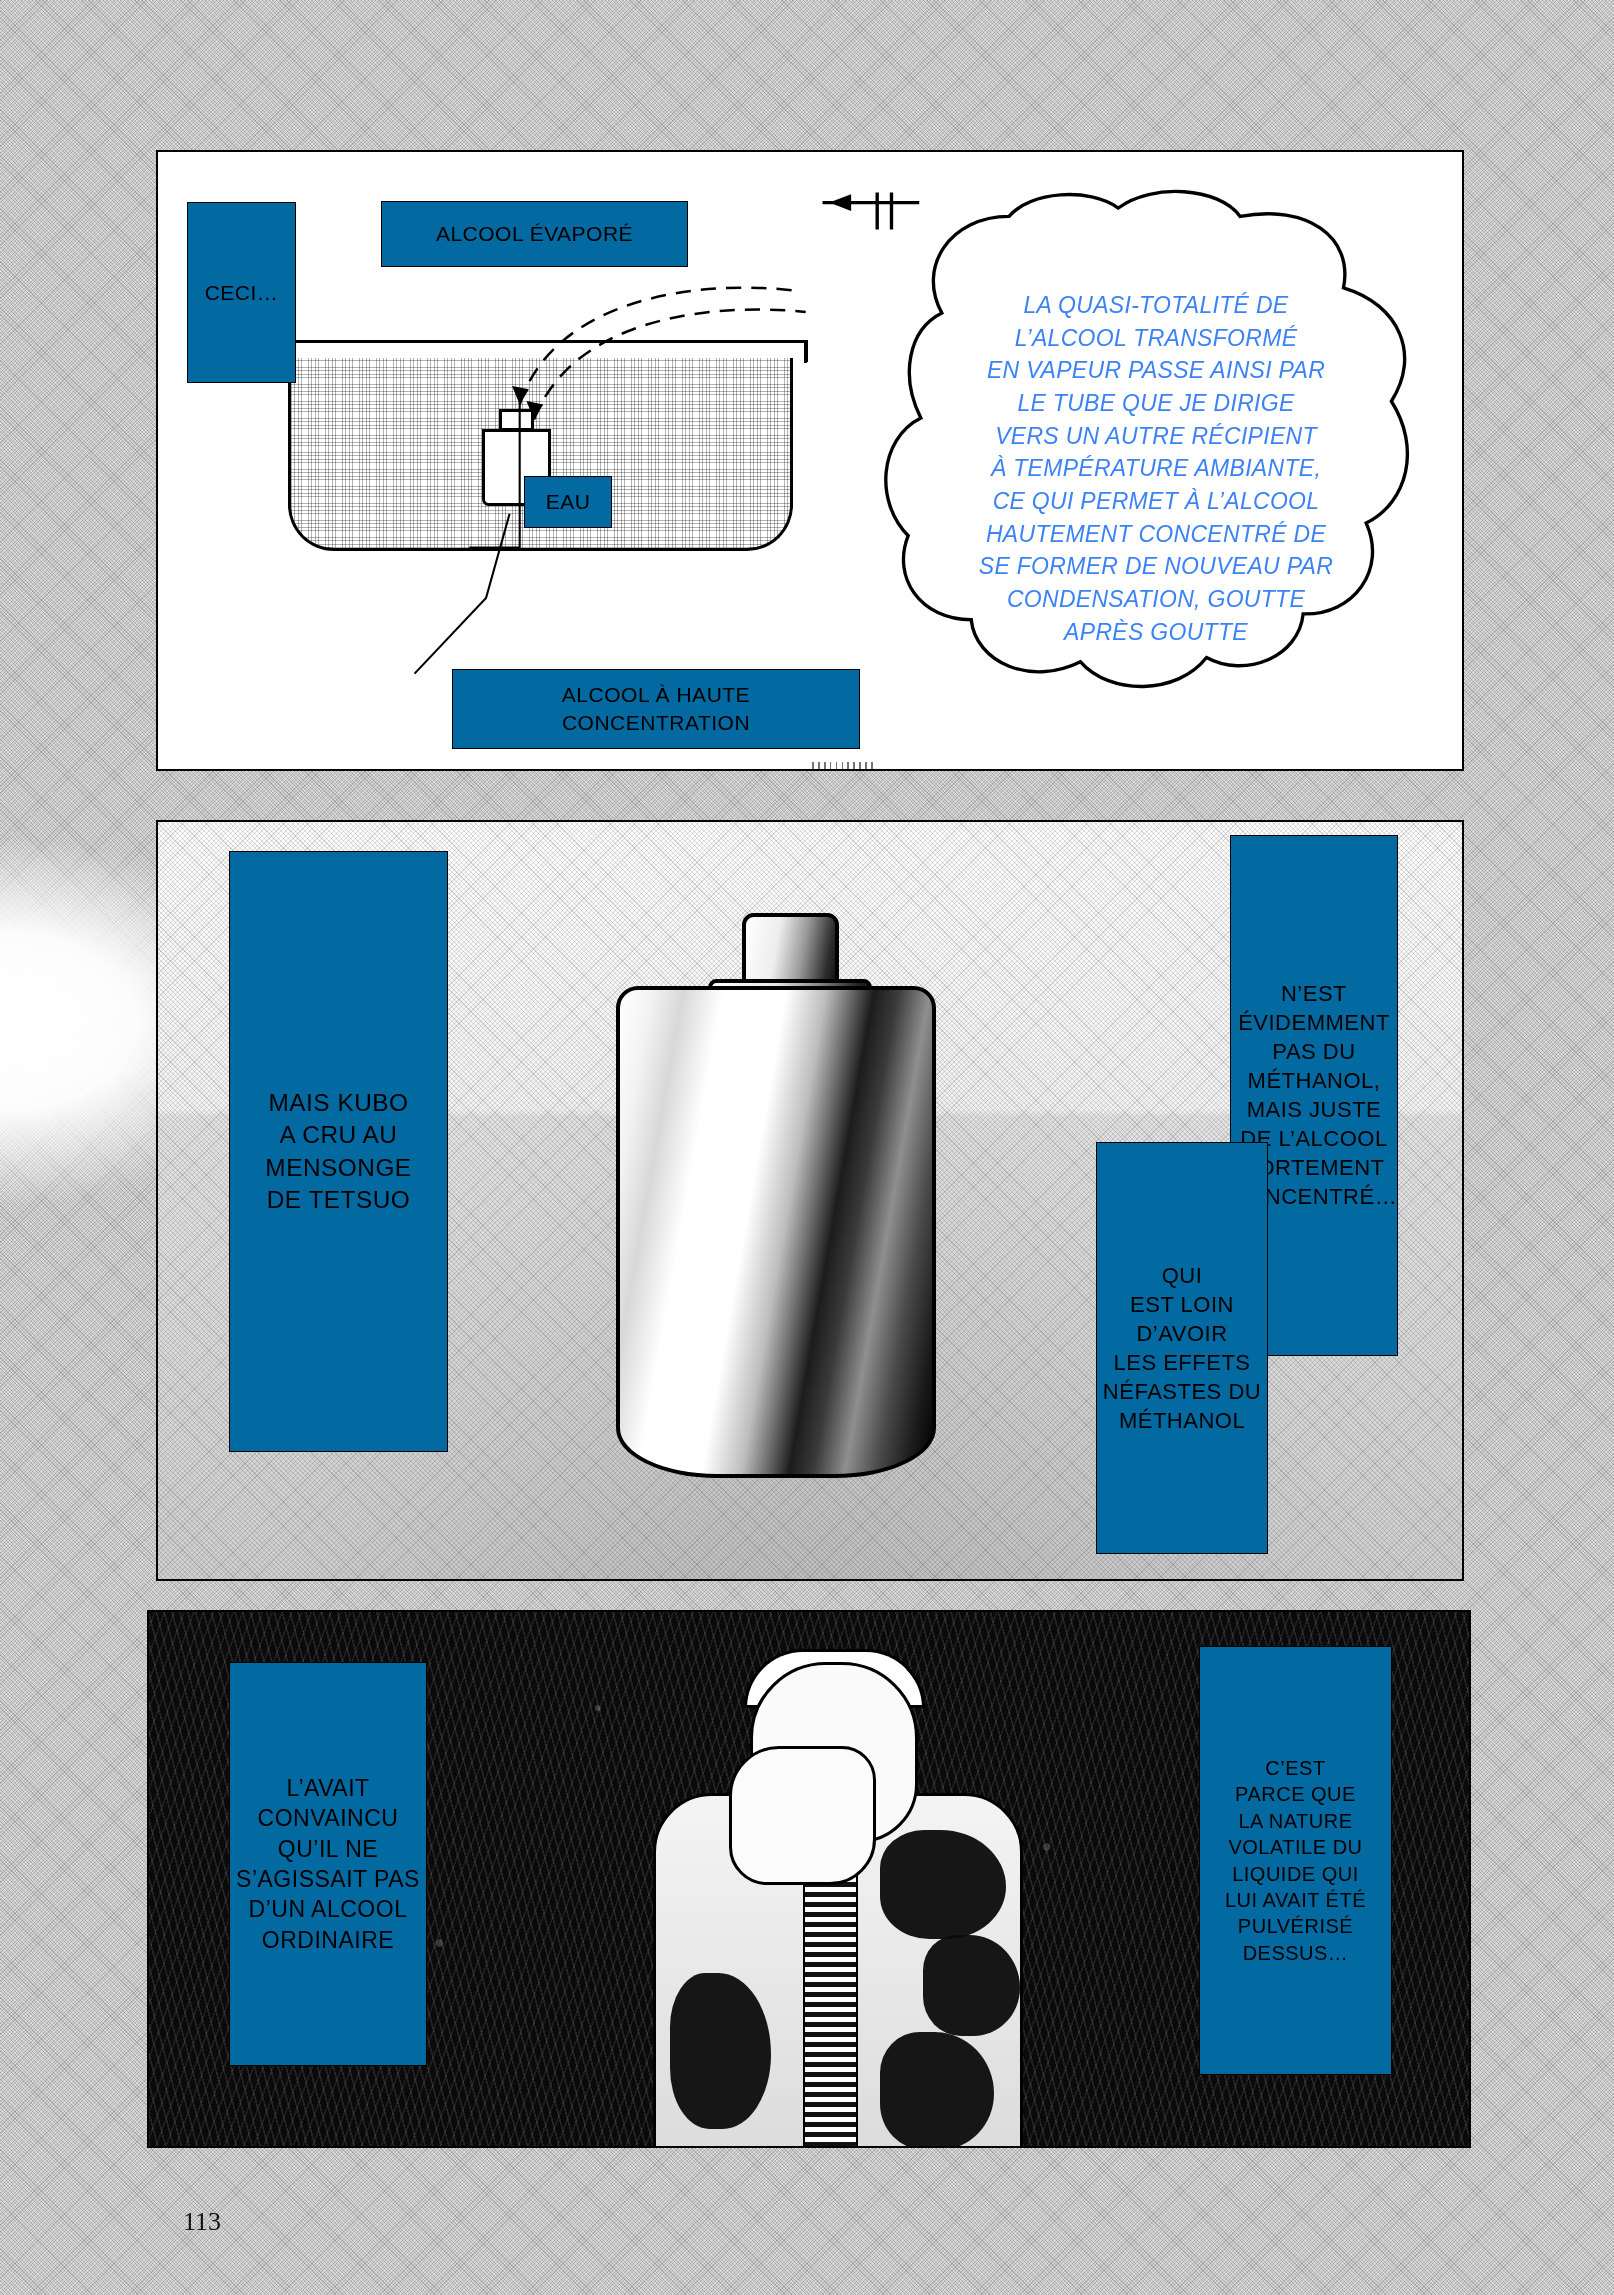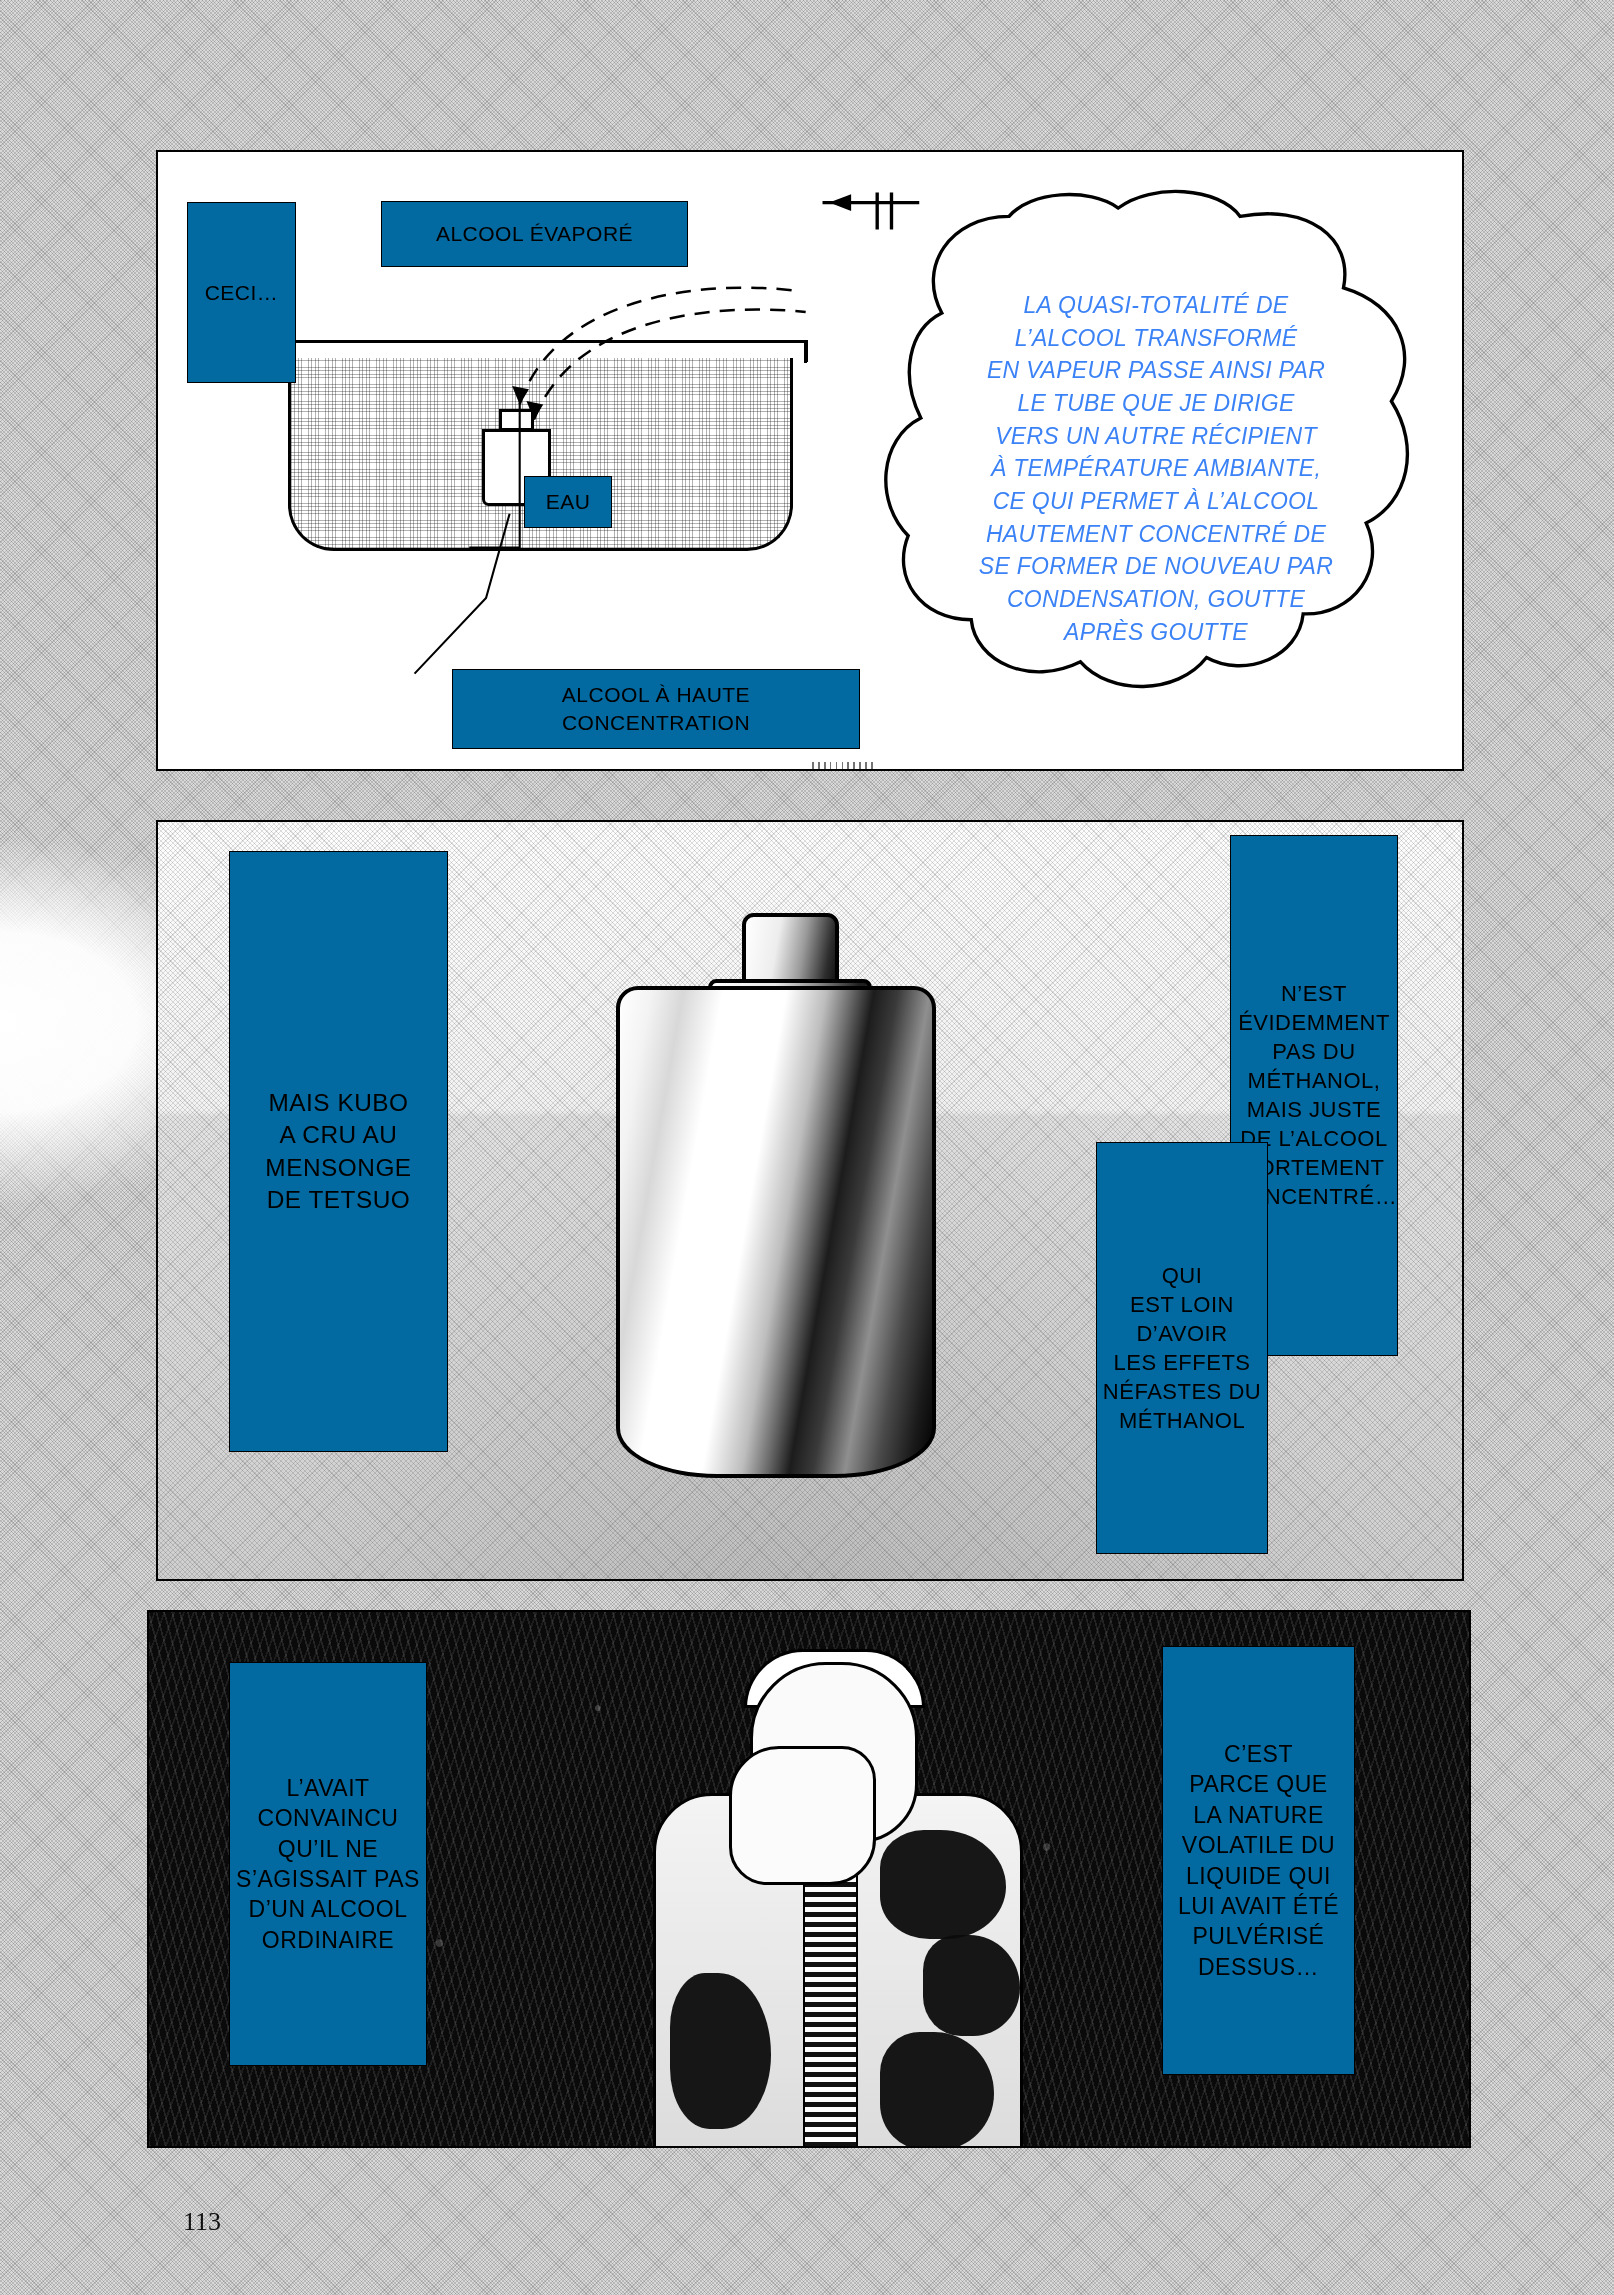--- a/index.html
+++ b/index.html
@@ -271,22 +271,22 @@
     background: #0b0b0b;
     border-radius: 40% 60% 55% 45%;
     opacity: .95;
   }
 
   #cap-lavait {
     left: 80px; top: 50px; width: 198px; height: 404px;
     font-size: 23px;
   }
   #cap-cest {
-    left: 1013px; top: 34px; width: 193px; height: 429px;
-    font-size: 23px;
+    left: 1050px; top: 34px; width: 193px; height: 429px;
+    font-size: 20px;
   }
 
   
   #pageno {
     position: absolute;
     left: 183px; top: 2207px;
     font-size: 26px;
     color: #111;
     font-family: Liberation Serif, serif;
   }

